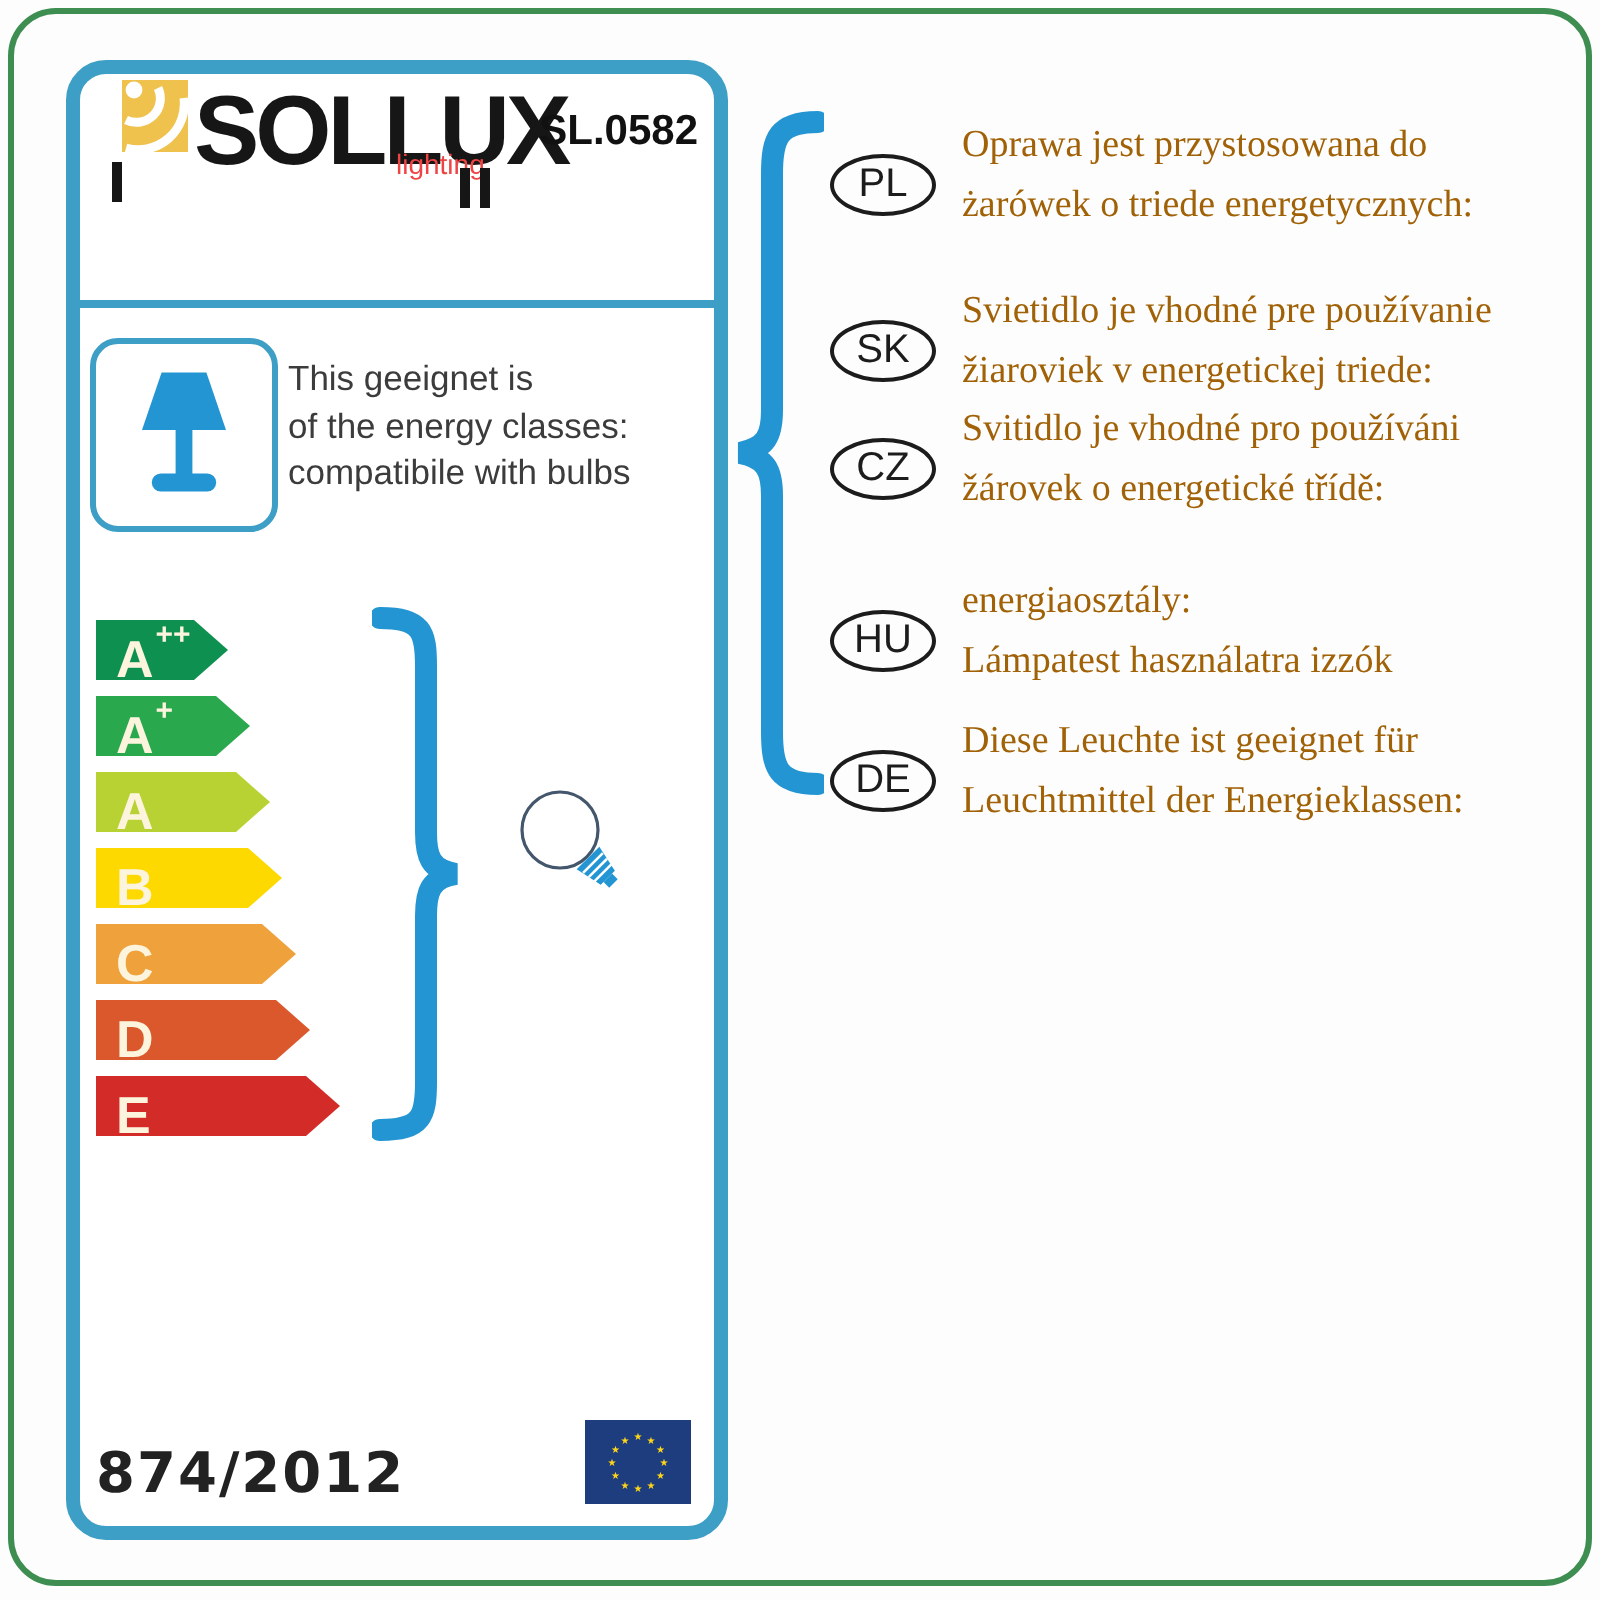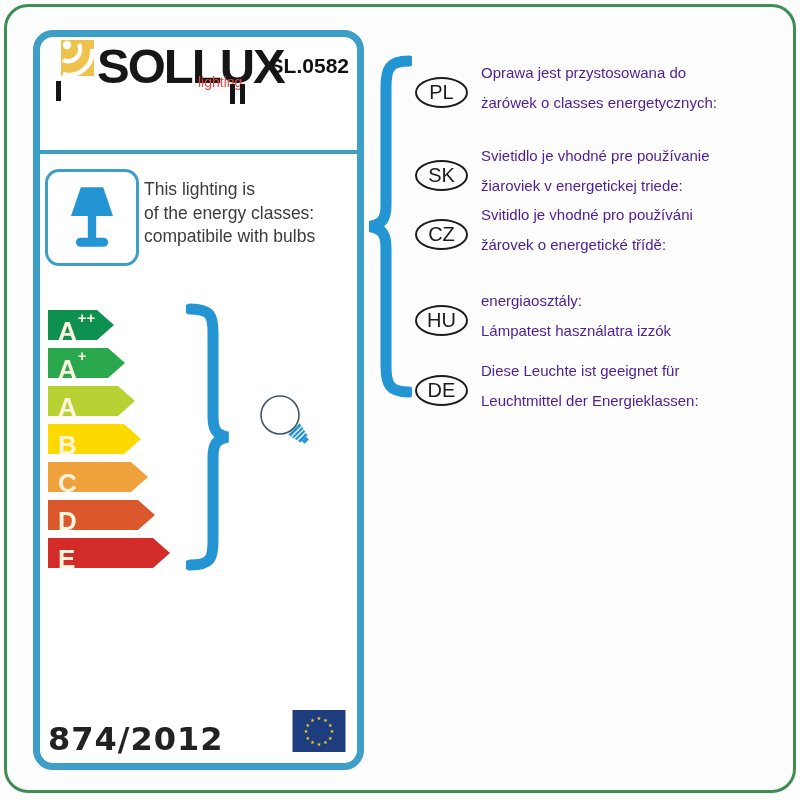--- a/index.html
+++ b/index.html
@@ -36,30 +36,30 @@
   .r0{top:273px}.r1{top:311px}.r2{top:349px}.r3{top:387px}.r4{top:425px}.r5{top:463px}.r6{top:501px}
   .ec0{width:66px;background:#0e9150}
   .ec1{width:77px;background:#2aa84e}
   .ec2{width:87px;background:#b9d233}
   .ec3{width:93px;background:#fdd900}
   .ec4{width:100px;background:#efa13b}
   .ec5{width:107px;background:#da582b}
   .ec6{width:122px;background:#d32b27}
   .brace-right{position:absolute;left:146px;top:266px;}
   .bulb{position:absolute;left:218px;top:355px;}
-  .regulation{position:absolute;left:8px;top:683px;font-size:32px;font-weight:600;
+  .regulation{position:absolute;left:8px;top:683px;font-size:28px;font-weight:600;
               letter-spacing:1px;color:#222;font-family:"DejaVu Sans",sans-serif;}
   .eu-flag{position:absolute;left:252px;top:673px;}
   
   .brace-left{position:absolute;left:365px;top:55px;}
   .lang-row{position:absolute;left:415px;display:flex;gap:13px;}
   .lr0{top:58px}.lr1{top:141px}.lr2{top:200px}.lr3{top:286px}.lr4{top:356px}
   .badge{flex:0 0 auto;width:53px;height:31px;border:2px solid #1c1c1c;border-radius:50%;
          text-align:center;font-size:20px;line-height:27px;color:#1c1c1c;margin-top:19px;}
-  .lang-text{font-size:15px;line-height:30px;color:#4c1d95;white-space:nowrap;}
+  .lang-text{font-size:19px;line-height:30px;color:#a16207;white-space:nowrap;font-family:Liberation Serif, serif;}
 </style>
 </head>
 <body>
 
 <div id="canvas">
   <div class="page-border"></div>
 
   <div class="card">
 
     <span class="logo-icon">
@@ -86,21 +86,21 @@
       <span>
         <svg width="70" height="74" viewBox="0 0 100 100">
           <polygon points="34,9 66,9 80,50 20,50" fill="#2395d2"></polygon>
           <rect x="44" y="50" width="12" height="33" fill="#2395d2"></rect>
           <rect x="27" y="81" width="46" height="13" rx="6.5" fill="#2395d2"></rect>
         </svg>
       </span>
     </div>
 
     <div class="compat">
-      <div>This lighting is</div>
+      <div>This geeignet is</div>
       <div>of the energy classes:</div>
       <div>compatibile with bulbs</div>
     </div>
 
     <div>
       <div class="arrow r0 ec0"><span>A</span><sup class="ecsup">++</sup></div>
       <div class="arrow r1 ec1"><span>A</span><sup class="ecsup">+</sup></div>
       <div class="arrow r2 ec2"><span>A</span><sup class="ecsup"></sup></div>
       <div class="arrow r3 ec3"><span>B</span><sup class="ecsup"></sup></div>
       <div class="arrow r4 ec4"><span>C</span><sup class="ecsup"></sup></div>
@@ -153,21 +153,21 @@
   <span class="brace-left">
     <svg width="47" height="343" viewBox="0 0 47 343">
       <path d="M44 6 C24 6 21 14 21 32 L21 150 C21 163 18 169 5 171.5 C18 174 21 180 21 193 L21 311 C21 329 24 337 44 337" stroke="#2395d2" stroke-width="11" fill="none" stroke-linecap="round"></path>
     </svg>
   </span>
 
   <div class="lang-row lr0">
     <div class="badge">PL</div>
     <div class="lang-text">
       <div>Oprawa jest przystosowana do</div>
-      <div>żarówek o classes energetycznych:</div>
+      <div>żarówek o triede energetycznych:</div>
     </div>
   </div>
 
   <div class="lang-row lr1">
     <div class="badge">SK</div>
     <div class="lang-text">
       <div>Svietidlo je vhodné pre používanie</div>
       <div>žiaroviek v energetickej triede:</div>
     </div>
   </div>

